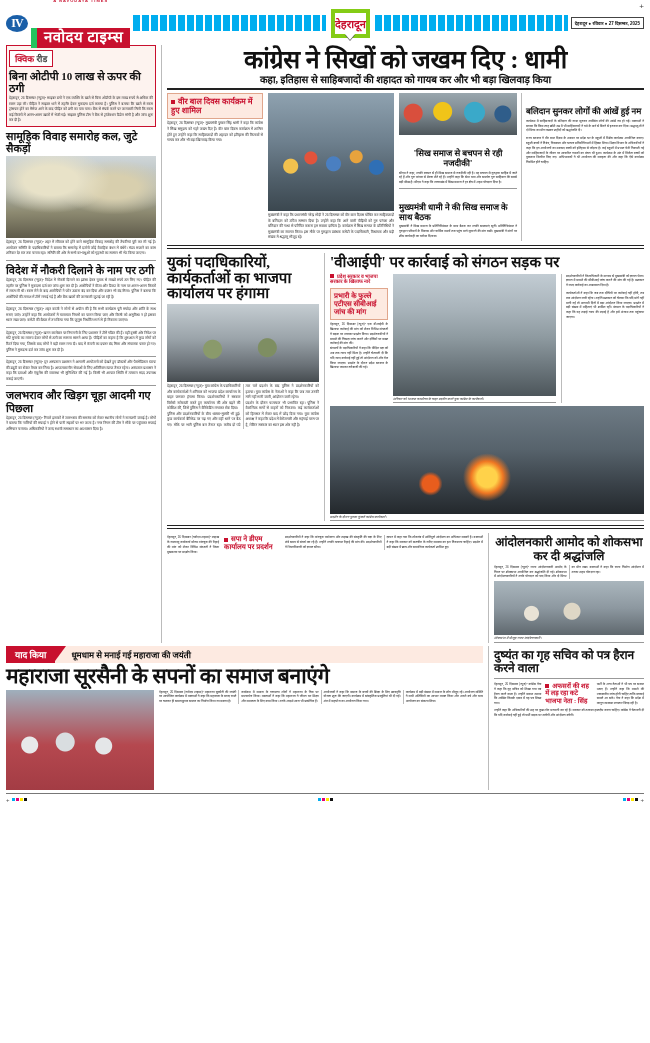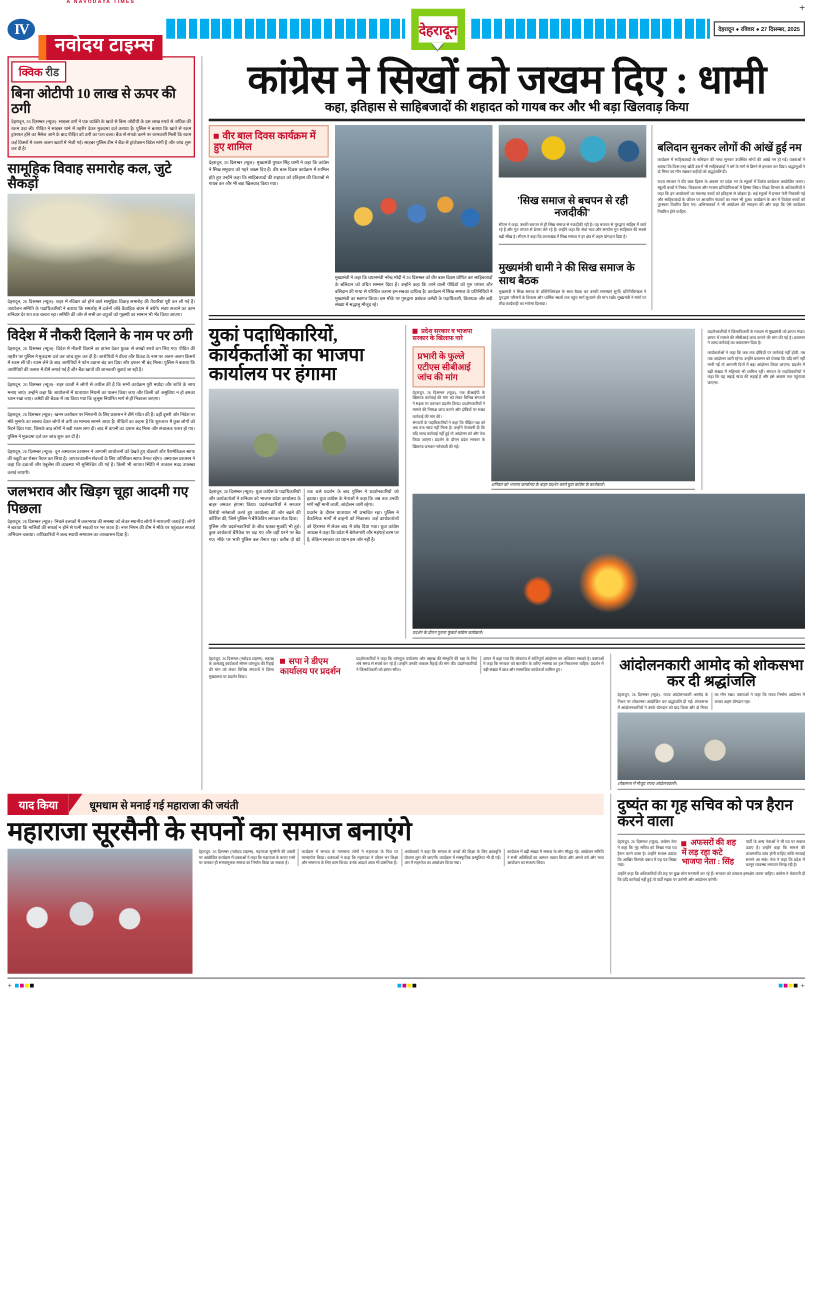--- a/index.html
+++ b/index.html
@@ -24,28 +24,28 @@
   .logo-wrap{position:relative;flex:0 0 auto;}
   .logo-kicker{
     font-size:4px;color:#c8102e;letter-spacing:1px;font-weight:bold;
     text-align:center;height:6px;line-height:6px;
     background:#fff;
   }
   .logo-box{
     background:#c8102e;color:#fff;font-weight:bold;font-size:15px;
     padding:2px 7px 3px 7px;line-height:1;letter-spacing:0.5px;
     font-family:"Liberation Serif",serif;
-    border-left:6px solid #f97316;
+    border-left:6px solid #22c55e;
     margin-top:24px;
   }
   .stripe{flex:1 1 auto;height:16px;
     background:repeating-linear-gradient(90deg,#00adef 0 7px,#ffffff 7px 9px);
   }
   .city-flag{
-    position:relative;flex:0 0 auto;border:6px solid #84cc16;background:#fff;
+    position:relative;flex:0 0 auto;border:4px solid #84cc16;background:#fff;
     padding:3px 0;font-size:11px;font-weight:bold;color:#c8102e;
     font-family:"Liberation Serif",serif;margin:0 2px;
   }
   .city-flag:after{
     content:"";position:absolute;left:50%;bottom:-6px;margin-left:-5px;
     width:0;height:0;border-left:5px solid transparent;border-right:5px solid transparent;
     border-top:6px solid #fff;filter:drop-shadow(0 1px 0 #555);
   }
   .dateline{
     flex:0 0 auto;border:1px solid #444;font-size:4.5px;padding:2px 3px;
@@ -65,21 +65,21 @@
   .quick-tag{
     display:inline-block;background:#fff;color:#c8102e;font-weight:bold;font-size:9px;
     padding:1px 5px;border:1px solid #c8102e;font-family:"Liberation Serif",serif;
   }
   .quick-tag .grey{color:#444;}
 
   
   .hl-s{font-size:8.5px;font-weight:bold;line-height:1.15;font-family:"Liberation Serif",serif;margin:14px 0 2px;}
   .hl-m{font-size:11px;font-weight:bold;line-height:1.1;font-family:"Liberation Serif",serif;margin:3px 0 2px;}
   .hl-l{font-size:15px;font-weight:bold;line-height:1.05;font-family:"Liberation Serif",serif;margin:2px 0;}
-  .hl-xl{font-size:32px;font-weight:bold;line-height:1.0;font-family:"Liberation Serif",serif;
+  .hl-xl{font-size:25px;font-weight:bold;line-height:1.0;font-family:"Liberation Serif",serif;
          letter-spacing:-0.3px;text-align:center;margin:2px 0;}
   .subhead{font-size:10px;font-weight:bold;text-align:center;font-family:"Liberation Serif",serif;
            line-height:1.1;margin:1px 0 3px;}
 
   .body-copy{font-size:3.6px;line-height:1.55;text-align:justify;color:#222;
              font-family:"Liberation Serif",serif;}
   .body-copy.tiny{font-size:3.2px;line-height:1.5;}
 
   .hr-thin{border:0;border-top:1px solid #999;margin:3px 0;}
   .hr-bold{border:0;border-top:2px solid #222;margin:3px 0;}
@@ -252,20 +252,21 @@
           <div class="hl-l">युकां पदाधिकारियों, कार्यकर्ताओं का भाजपा कार्यालय पर हंगामा</div>
           <div class="photo ph-cops" style="height:78px;margin:2px 0;"></div>
           <div class="cols2">
             <div class="body-copy">देहरादून, 26 दिसम्बर (न्यूज)- युवा कांग्रेस के पदाधिकारियों और कार्यकर्ताओं ने शनिवार को भाजपा प्रदेश कार्यालय के बाहर जमकर हंगामा किया। प्रदर्शनकारियों ने सरकार विरोधी नारेबाजी करते हुए कार्यालय की ओर बढ़ने की कोशिश की, जिसे पुलिस ने बैरिकेडिंग लगाकर रोक दिया।</div>
             <div class="body-copy">पुलिस और प्रदर्शनकारियों के बीच धक्का-मुक्की भी हुई। कुछ कार्यकर्ता बैरिकेड पर चढ़ गए और वहीं धरने पर बैठ गए। मौके पर भारी पुलिस बल तैनात रहा। करीब दो घंटे तक चले प्रदर्शन के बाद पुलिस ने प्रदर्शनकारियों को हटाया। युवा कांग्रेस के नेताओं ने कहा कि जब तक उनकी मांगें नहीं मानी जातीं, आंदोलन जारी रहेगा।</div>
             <div class="body-copy">प्रदर्शन के दौरान यातायात भी प्रभावित रहा। पुलिस ने वैकल्पिक मार्गों से वाहनों को निकाला। कई कार्यकर्ताओं को हिरासत में लेकर बाद में छोड़ दिया गया। युवा कांग्रेस अध्यक्ष ने कहा कि प्रदेश में बेरोजगारी और महंगाई चरम पर है, लेकिन सरकार का ध्यान इस ओर नहीं है।</div>
           </div>
         </div>
 
         <div style="flex:1 1 auto;border-left:1px solid #bbb;padding-left:5px;">
+          <div class="hl-l">'वीआईपी' पर कार्रवाई को संगठन सड़क पर</div>
 
           <div style="display:flex;gap:5px;margin-top:3px;">
             <div style="width:58px;flex:0 0 58px;">
               <div class="box-kicker bullet-red" style="font-size:5px;">प्रदेश सरकार व भाजपा सरकार के खिलाफ नारे</div>
               <div class="tint-box" style="margin-top:3px;">
                 <div class="box-kicker" style="font-size:7px;">प्रभारी के फुल्ले एटीएस सीबीआई जांच की मांग</div>
               </div>
               <div class="body-copy tiny" style="margin-top:2px;">देहरादून, 26 दिसम्बर (न्यूज)- एक वीआईपी के खिलाफ कार्रवाई की मांग को लेकर विभिन्न संगठनों ने सड़क पर उतरकर प्रदर्शन किया। प्रदर्शनकारियों ने मामले की निष्पक्ष जांच कराने और दोषियों पर सख्त कार्रवाई की मांग की।</div>
               <div class="body-copy tiny">संगठनों के पदाधिकारियों ने कहा कि पीड़ित पक्ष को अब तक न्याय नहीं मिला है। उन्होंने चेतावनी दी कि यदि जल्द कार्रवाई नहीं हुई तो आंदोलन को और तेज किया जाएगा। प्रदर्शन के दौरान प्रदेश सरकार के खिलाफ जमकर नारेबाजी की गई।</div>
             </div>

